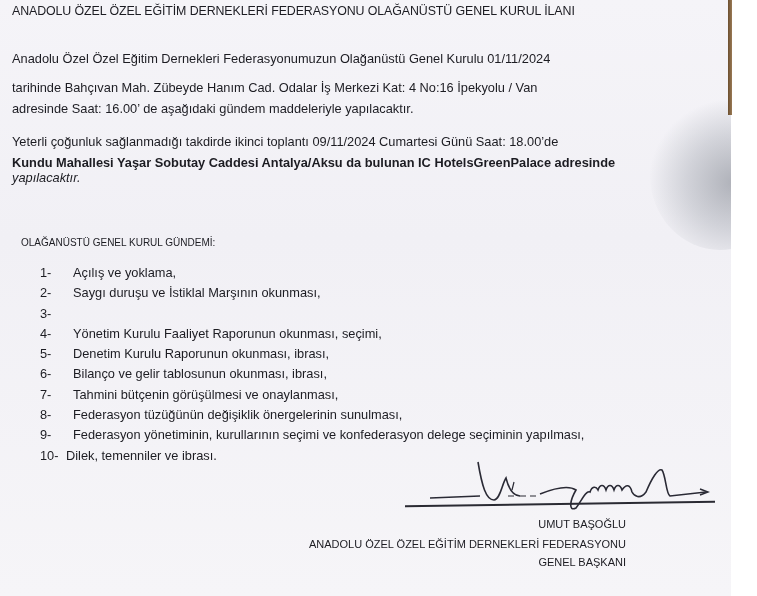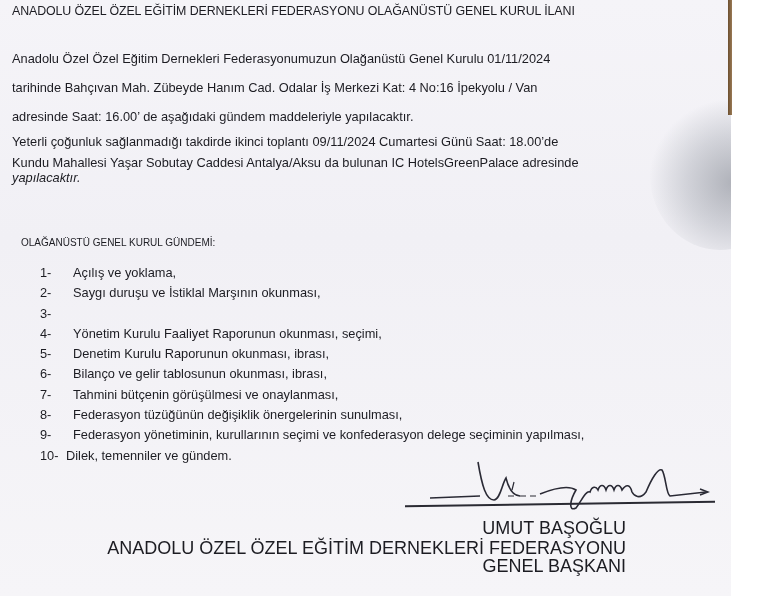--- a/index.html
+++ b/index.html
@@ -16,21 +16,21 @@
   }
   .paper-edge {
     position: absolute; left: 728px; top: 0; width: 4px; height: 115px;
     background: linear-gradient(90deg, #6b4e2f, #9a7a55);
   }
   .shadow-blob {
     position: absolute; left: 650px; top: 100px; width: 140px; height: 150px;
     border-radius: 50%;
     background: radial-gradient(ellipse at 60% 55%, rgba(120,125,135,0.55) 0%, rgba(150,155,165,0.35) 40%, rgba(240,240,245,0) 72%);
   }
-  .text { position: absolute; white-space: nowrap; font-size: 18px; }
+  .text { position: absolute; white-space: nowrap; font-size: 11px; }
   .title { left: 12px; top: 4px; font-size: 12.4px; letter-spacing: -0.1px; }
   .p { left: 12px; line-height: 21px; font-size: 12.8px; }
   .agenda-title { left: 21px; top: 237px; font-size: 10px; }
   .agenda { position: absolute; left: 40px; top: 265px; margin: 0; padding: 0; list-style: none; }
   .agenda li { height: 20.3px; font-size: 12.8px; white-space: nowrap; display: flex; }
   .agenda .num { width: 33px; display: inline-block; }
   .sig-line { position: absolute; left: 405px; top: 503px; width: 310px; height: 1.6px; background: #2a2a33; transform: rotate(-0.8deg); }
   .sig-svg { position: absolute; left: 420px; top: 456px; }
   .sig-name { right: 105px; top: 518px; text-align: right; }
   .sig-org { right: 105px; top: 538px; text-align: right; }
@@ -39,24 +39,24 @@
 </head>
 <body>
 
 <div class="paper">
   <div class="shadow-blob"></div>
 
   <div class="text title">ANADOLU ÖZEL ÖZEL EĞİTİM  DERNEKLERİ FEDERASYONU OLAĞANÜSTÜ GENEL KURUL İLANI</div>
 
   <div class="text p" style="top:48px;">Anadolu Özel Özel Eğitim  Dernekleri  Federasyonumuzun Olağanüstü Genel Kurulu 01/11/2024</div>
   <div class="text p" style="top:77px;">tarihinde  Bahçıvan Mah. Zübeyde Hanım Cad. Odalar İş Merkezi Kat: 4 No:16 İpekyolu / Van</div>
-  <div class="text p" style="top:106px;">adresinde Saat: 16.00’ de aşağıdaki gündem maddeleriyle yapılacaktır.</div>
+  <div class="text p" style="top:98px;">adresinde Saat: 16.00’ de aşağıdaki gündem maddeleriyle yapılacaktır.</div>
 
   <div class="text p" style="top:131px;text-align:right;">Yeterli çoğunluk sağlanmadığı takdirde ikinci toplantı 09/11/2024 Cumartesi Günü Saat: 18.00’de</div>
-  <div class="text p" style="top:152px;">Kundu Mahallesi Yaşar Sobutay Caddesi Antalya/Aksu da  bulunan IC HotelsGreenPalace adresinde</div>
+  <div class="text p" style="top:152px;font-weight:bold;">Kundu Mahallesi Yaşar Sobutay Caddesi Antalya/Aksu da  bulunan IC HotelsGreenPalace adresinde</div>
   <div class="text p" style="top:167px;font-style:italic;">yapılacaktır.</div>
 
   <div class="text agenda-title">OLAĞANÜSTÜ GENEL KURUL GÜNDEMİ:</div>
 
   <ol class="agenda">
     <li>
         <span class="num">1-</span>
         <span>Açılış ve yoklama,</span>
       </li>
     <li>
@@ -85,21 +85,21 @@
     <li>
         <span class="num">8-</span>
         <span>Federasyon tüzüğünün değişiklik önergelerinin sunulması,</span>
       </li>
     <li>
         <span class="num">9-</span>
         <span>Federasyon yönetiminin, kurullarının seçimi ve konfederasyon delege seçiminin yapılması,</span>
       </li>
     <li>
         <span class="num" style="width:26px;">10-</span>
-        <span>Dilek, temenniler ve gündem.</span>
+        <span>Dilek, temenniler ve ibrası.</span>
       </li>
   </ol>
 
   <div class="sig-line"></div>
   <svg class="sig-svg" width="300" height="60" viewBox="0 0 300 60">
     <path d="M10 42 L60 40" stroke="#2a2a35" stroke-width="1.4" fill="none"></path>
     <path d="M58 6 C62 30, 66 44, 74 44 C80 44, 82 28, 86 22 C88 30, 92 40, 100 40" stroke="#2a2a35" stroke-width="1.6" fill="none"></path>
     <path d="M92 34 l2 -8 M88 40 h6 M100 40 h6 M110 40 h6" stroke="#2a2a35" stroke-width="1.2" fill="none"></path>
     <path d="M120 38 C140 30, 150 30, 156 34 C150 44, 148 56, 156 52 C162 44, 166 34, 170 36 C172 30, 176 30, 178 34 C180 28, 184 28, 186 34 C188 28, 192 28, 194 34 C196 28, 200 28, 202 34 C206 28, 210 28, 212 36 C214 40, 220 44, 226 36 C232 22, 238 12, 242 14 C246 20, 246 38, 250 40 L286 36" stroke="#2a2a35" stroke-width="1.6" fill="none"></path>
     <path d="M280 33 L288 36 L280 39" stroke="#2a2a35" stroke-width="1.4" fill="none"></path>

